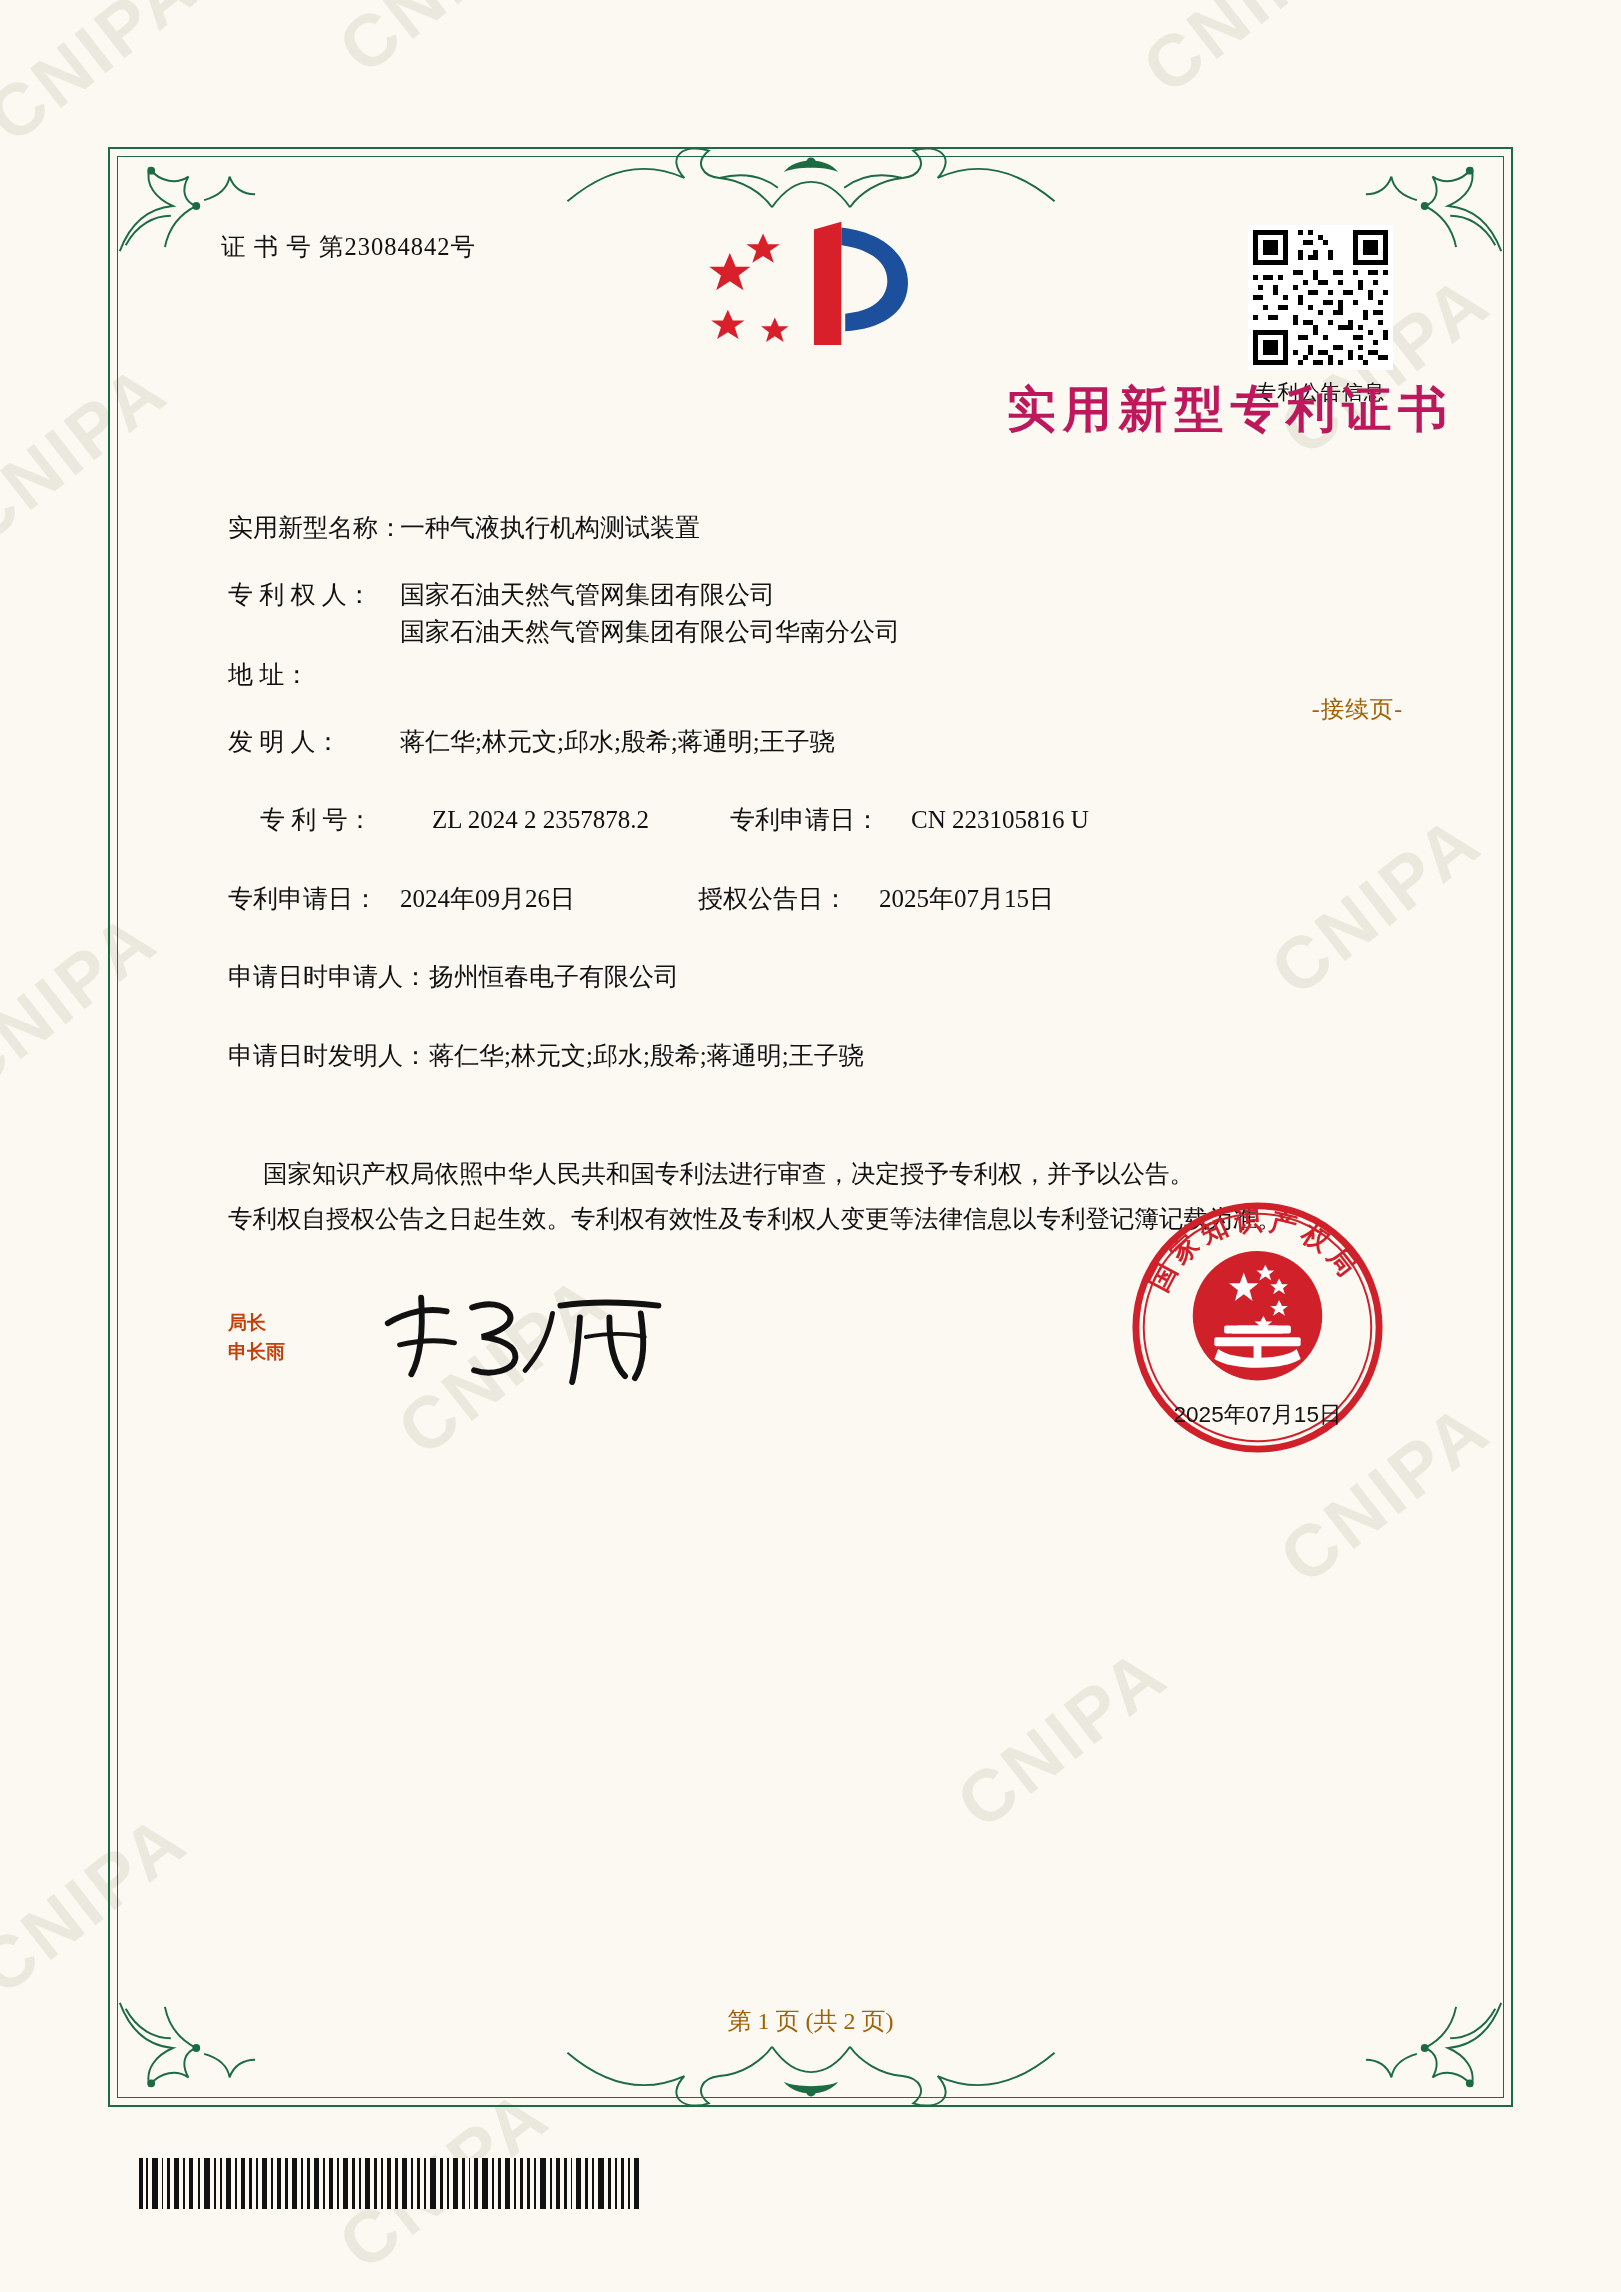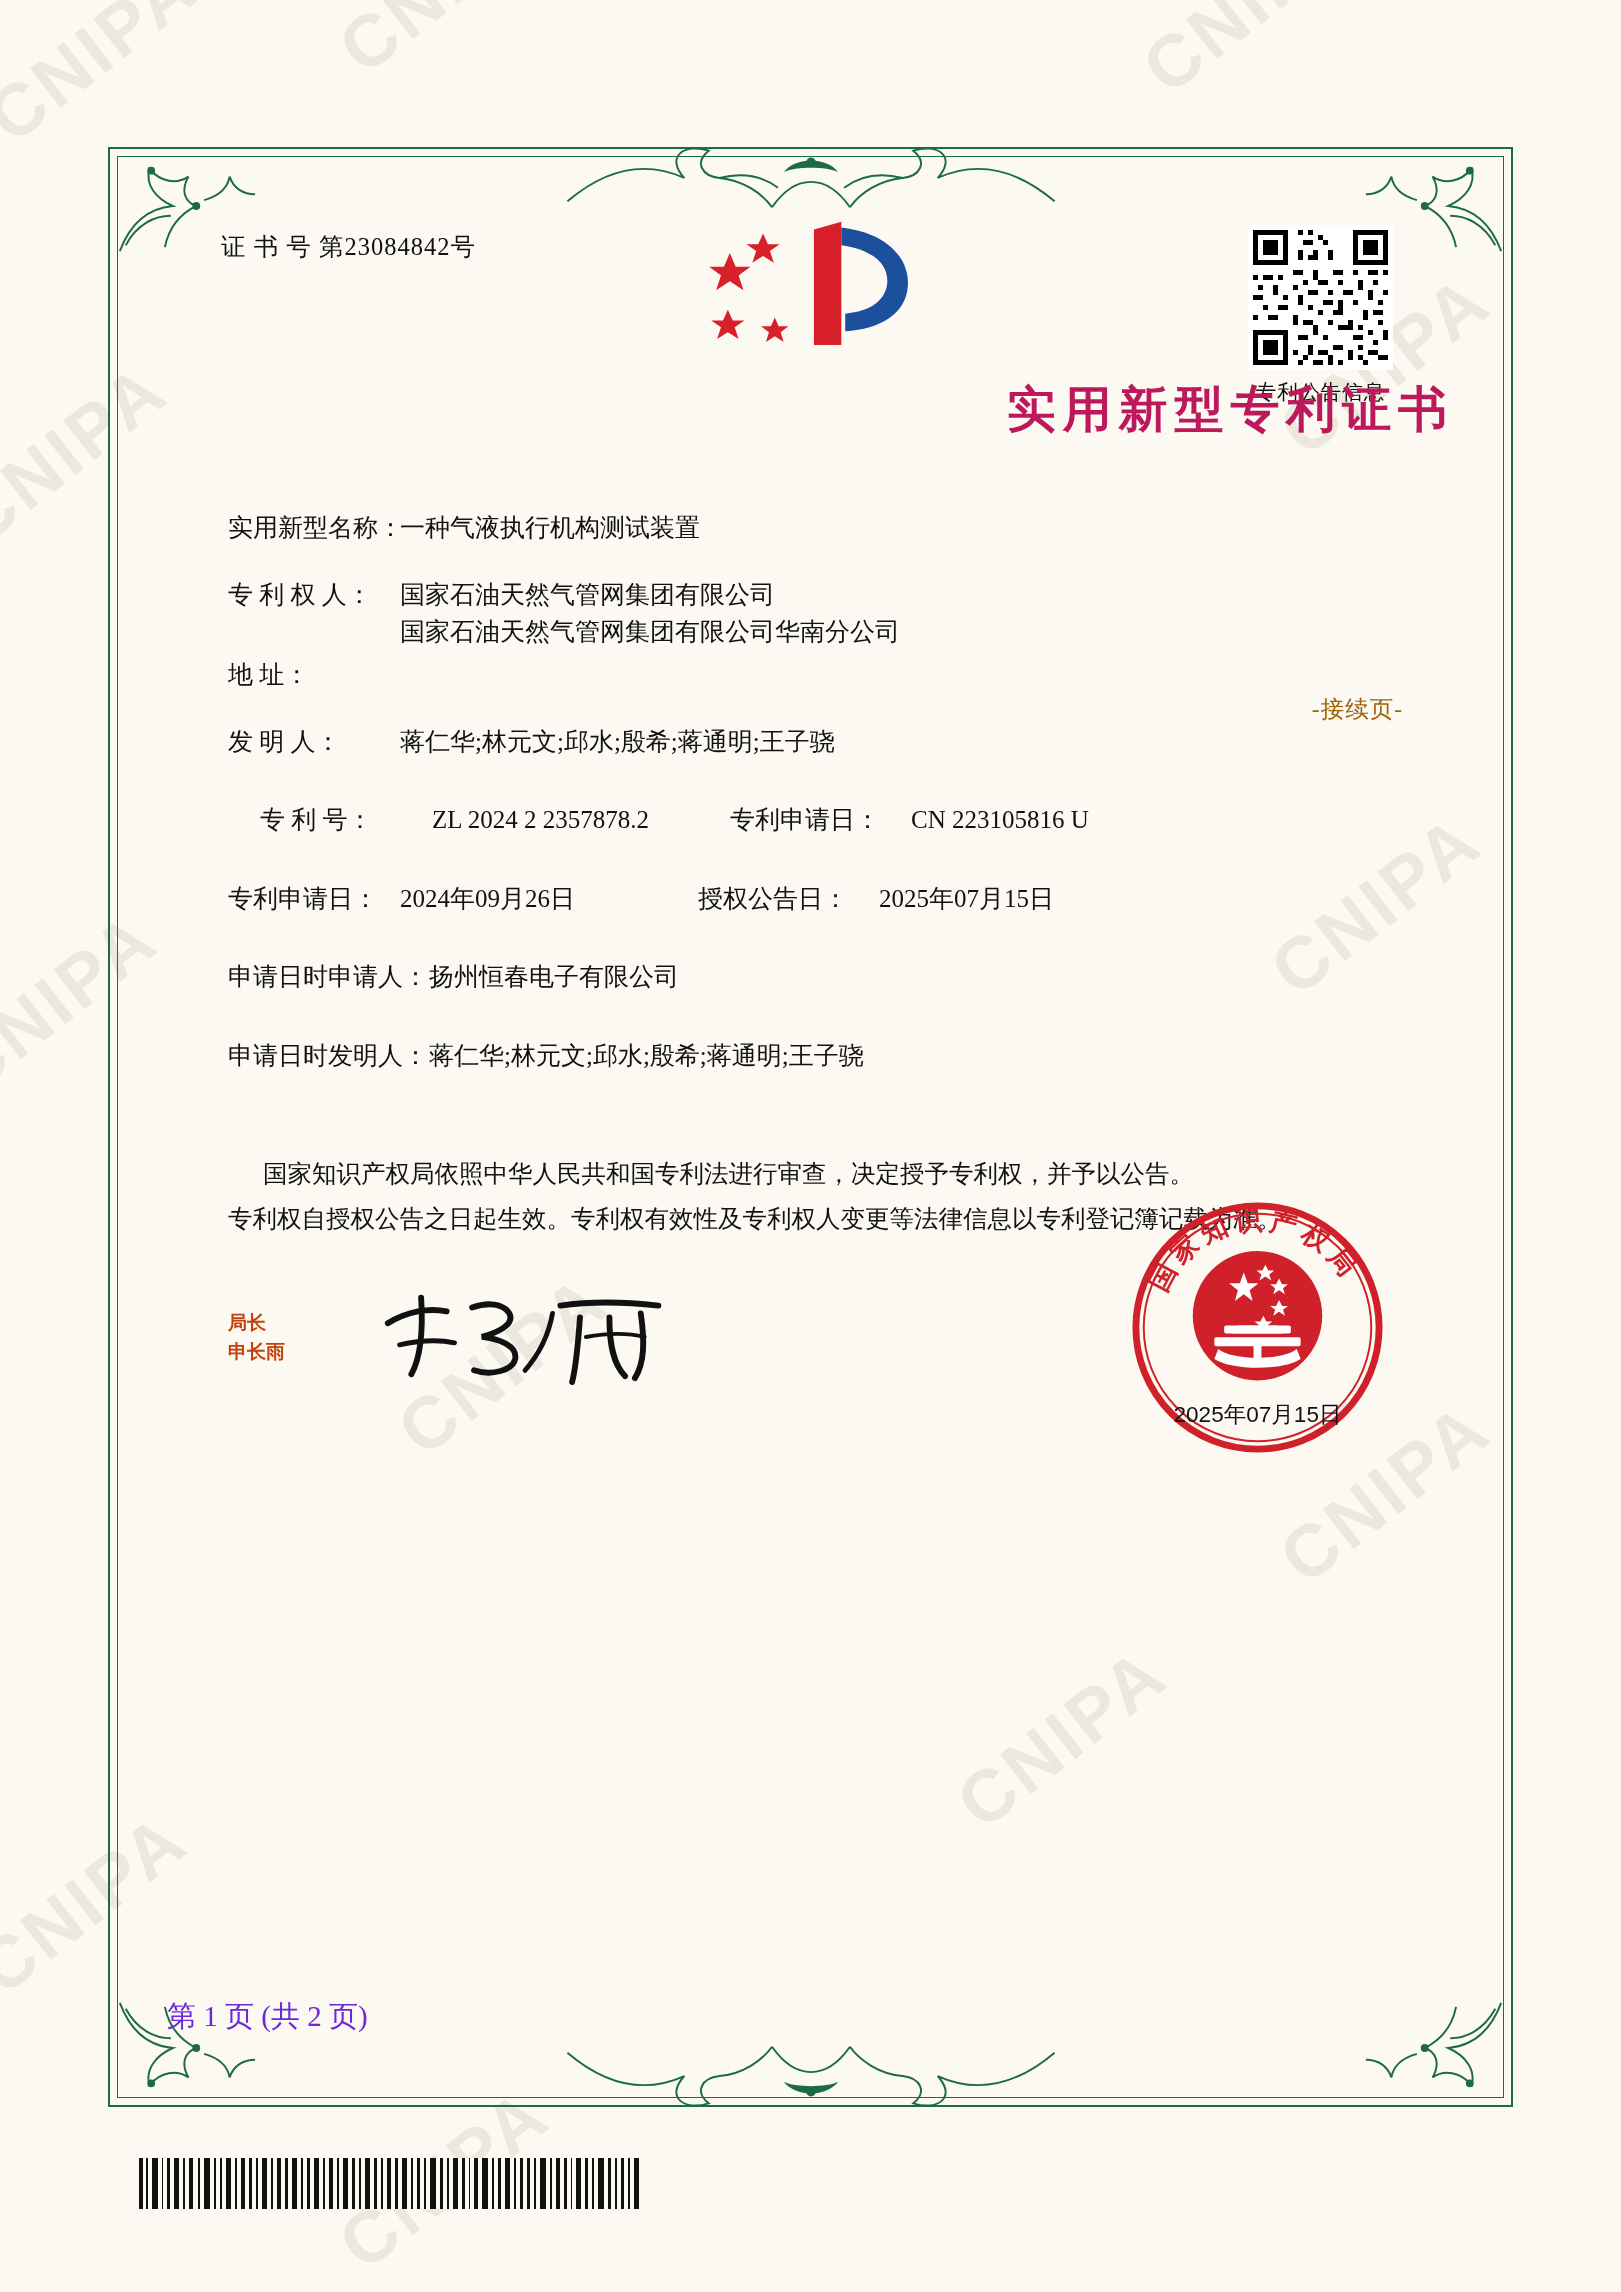--- a/index.html
+++ b/index.html
@@ -128,21 +128,21 @@
     width:304px;height:108px;
   }
 
   .seal{
     position:absolute;right:69px;top:1014px;
     width:255px;height:255px;
   }
 
   .pagenum{
     position:absolute;left:0;right:0;bottom:41px;
-    font-size:29px;color:#6d28d9;
+    text-align:center;font-size:24px;color:#a16207;
   }
 
   .barcode{
     position:absolute;left:137px;bottom:84px;
     width:510px;height:51px;z-index:3;
   }
   .barcode svg{display:block;width:100%;height:100%;}
 </style>
 </head>
 <body>

